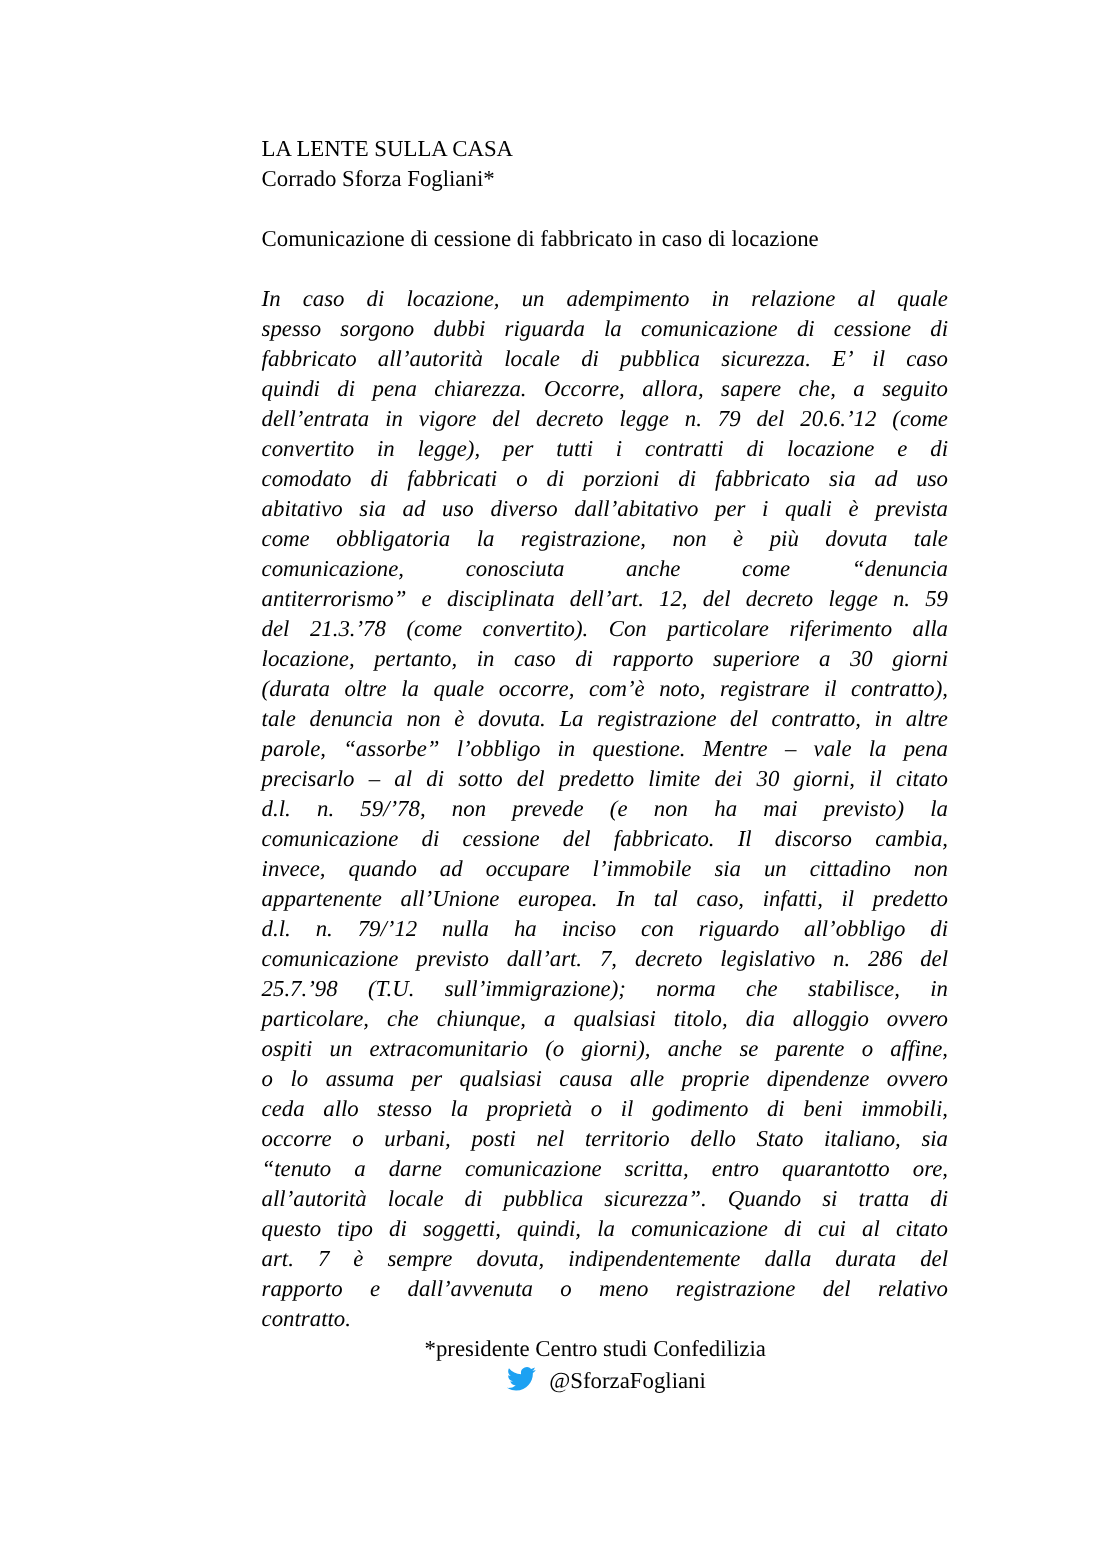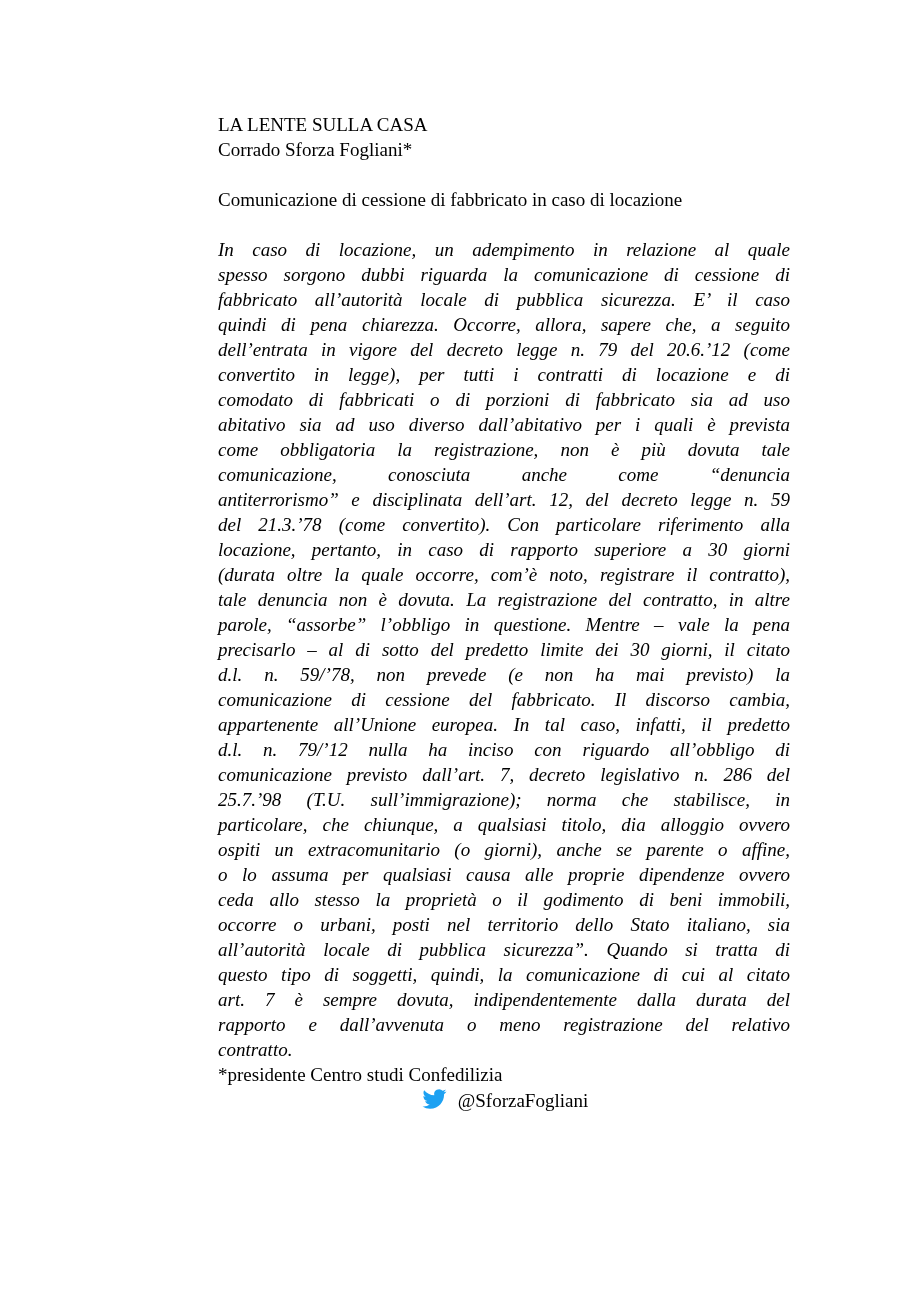--- a/index.html
+++ b/index.html
@@ -40,21 +40,21 @@
   
   .jline {
     text-align: justify;
     text-align-last: justify;
     font-style: italic;
   }
   .jline.last {
     text-align-last: auto;
   }
   .footer-signature {
-    text-align: left;
+    text-align: center;
     padding-right: 16px;
   }
   .footer-twitter {
     text-align: center;
     white-space: nowrap;
   }
   .twitter-icon-svg {
     width: 29px;
     height: 24px;
     vertical-align: -4px;
@@ -90,29 +90,31 @@
         <div class="jline">comunicazione, conosciuta anche come “denuncia</div>
         <div class="jline">antiterrorismo” e disciplinata dell’art. 12, del decreto legge n. 59</div>
         <div class="jline">del 21.3.’78 (come convertito). Con particolare riferimento alla</div>
         <div class="jline">locazione, pertanto, in caso di rapporto superiore a 30 giorni</div>
         <div class="jline">(durata oltre la quale occorre, com’è noto, registrare il contratto),</div>
         <div class="jline">tale denuncia non è dovuta. La registrazione del contratto, in altre</div>
         <div class="jline">parole, “assorbe” l’obbligo in questione. Mentre – vale la pena</div>
         <div class="jline">precisarlo – al di sotto del predetto limite dei 30 giorni, il citato</div>
         <div class="jline">d.l. n. 59/’78, non prevede (e non ha mai previsto) la</div>
         <div class="jline">comunicazione di cessione del fabbricato. Il discorso cambia,</div>
+        <div class="jline">invece, quando ad occupare l’immobile sia un cittadino non</div>
         <div class="jline">appartenente all’Unione europea. In tal caso, infatti, il predetto</div>
         <div class="jline">d.l. n. 79/’12 nulla ha inciso con riguardo all’obbligo di</div>
         <div class="jline">comunicazione previsto dall’art. 7, decreto legislativo n. 286 del</div>
         <div class="jline">25.7.’98 (T.U. sull’immigrazione); norma che stabilisce, in</div>
         <div class="jline">particolare, che chiunque, a qualsiasi titolo, dia alloggio ovvero</div>
         <div class="jline">ospiti un extracomunitario (o giorni), anche se parente o affine,</div>
         <div class="jline">o lo assuma per qualsiasi causa alle proprie dipendenze ovvero</div>
         <div class="jline">ceda allo stesso la proprietà o il godimento di beni immobili,</div>
         <div class="jline">occorre o urbani, posti nel territorio dello Stato italiano, sia</div>
+        <div class="jline">“tenuto a darne comunicazione scritta, entro quarantotto ore,</div>
         <div class="jline">all’autorità locale di pubblica sicurezza”. Quando si tratta di</div>
         <div class="jline">questo tipo di soggetti, quindi, la comunicazione di cui al citato</div>
         <div class="jline">art. 7 è sempre dovuta, indipendentemente dalla durata del</div>
         <div class="jline">rapporto e dall’avvenuta o meno registrazione del relativo</div>
         <div class="jline last">contratto.</div>
       </div>
 
     <div class="footer-signature">*presidente Centro studi Confedilizia</div>
 
     <div class="footer-twitter">

